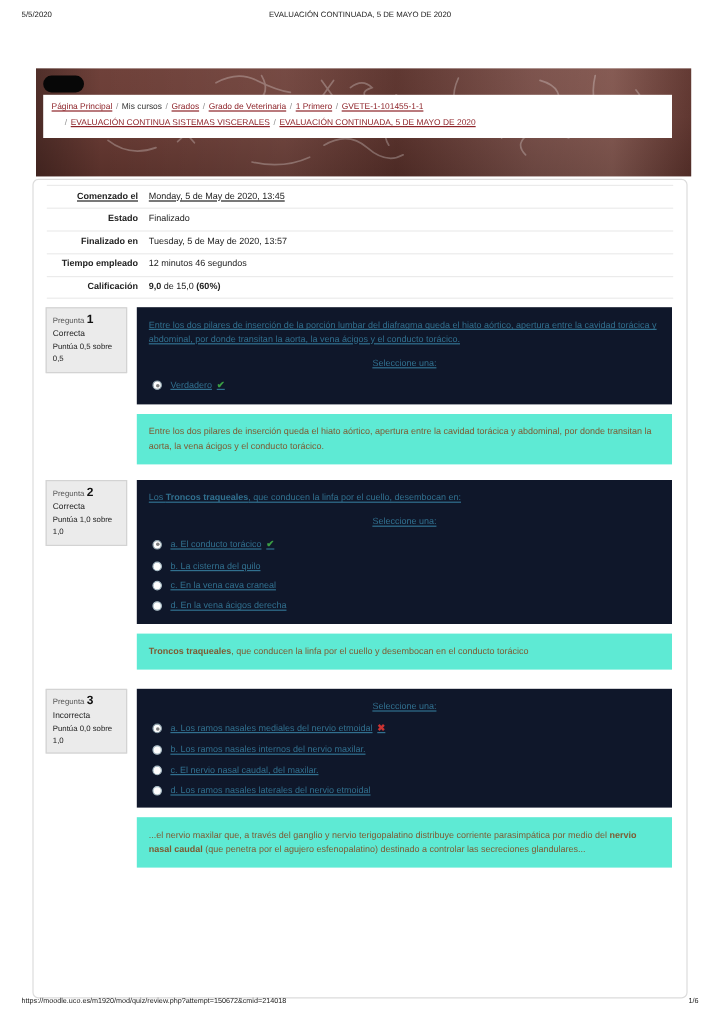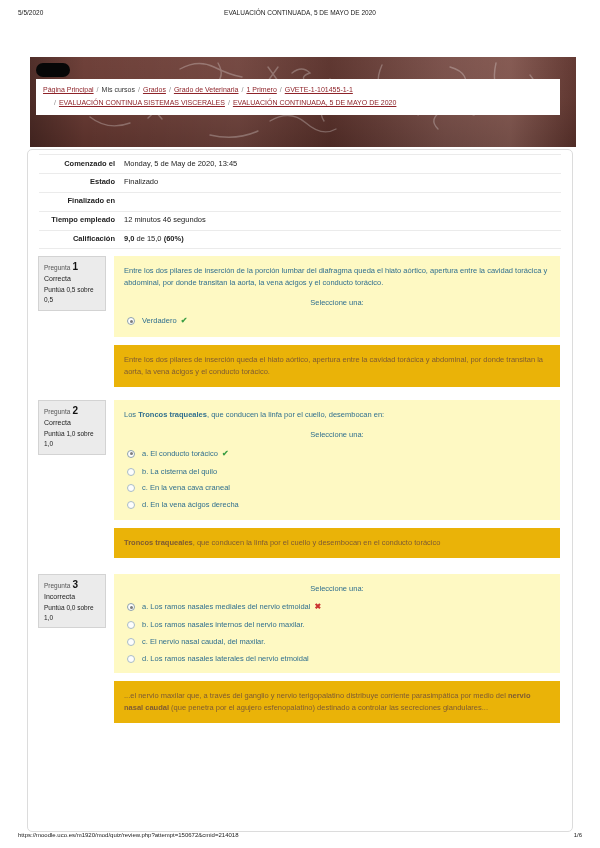--- a/index.html
+++ b/index.html
@@ -36,54 +36,54 @@
 
   
   .card{
     position:absolute;left:27px;top:149px;width:546px;height:683px;box-sizing:border-box;
     background:#fff;border:1px solid #dcdcdc;border-radius:5px;
   }
 
   
   .summary{margin:4px 11px 0 11px;font-size:7.5px;}
   .srow{display:flex;border-bottom:1px solid #ebebeb;padding:3.5px 0;}
-  .srow:first-child{border-top:1px solid #ebebeb;}
+  .srow:first-child{border-top:1px solid #ebebeb;text-decoration:underline;}
   .slabel{width:76px;text-align:right;font-weight:bold;padding-right:9px;flex:none;color:#222;line-height:1.45;}
   .svalue{flex:1;color:#222;line-height:1.45;}
   .b{font-weight:bold;text-align:right;}
 
   
   .qwrap{padding:0 12px 0 10px;}
   .question{display:flex;align-items:flex-start;}
   .q1{margin-top:7px;}
   .q2{margin-top:13px;}
   .q3{margin-top:16px;}
   .qinfo{
     flex:none;width:56px;background:#ebebeb;border:1px solid #d3d3d3;
     padding:4px 5px 5px;font-size:6.5px;color:#333;margin-right:8px;
   }
   .qword{color:#555;}
   .qnum{font-size:10px;font-weight:bold;color:#111;margin-left:2px;}
   .qstate{margin-top:3px;font-size:7px;color:#222;}
   .qgrade{margin-top:3px;line-height:1.5;color:#222;}
   .qcontent{flex:1;min-width:0;}
-  .formulation{background:#fef9c3;color:#31708f;font-size:7.5px;padding:9px 10px 10px;line-height:1.5;}
+  .formulation{background:#0f172a;color:#31708f;font-size:7.5px;padding:9px 10px 10px;line-height:1.5;text-decoration:underline;}
   .qtext{margin-bottom:9px;}
   .prompt{margin-bottom:2px;text-align:center;}
   .option{display:flex;align-items:center;margin-top:7px;cursor:pointer;}
   .radio{
     flex:none;width:6px;height:6px;border:1px solid #a9bcc6;border-radius:50%;
     background:#fdfdfd;margin:0 7px 0 3px;position:relative;
   }
   .radio.sel{border-color:#8fa2ac;}
   .radio.sel::after{content:"";position:absolute;left:1.5px;top:1.5px;width:3px;height:3px;border-radius:50%;background:#7d7d7d;}
   .opt-label{line-height:1.3;}
   .tick{color:#3b9e44;font-size:8px;font-weight:bold;margin-left:4px;}
   .cross{color:#ca3332;font-size:8px;font-weight:bold;margin-left:4px;}
-  .feedback{background:#eab308;color:#7e5b33;font-size:7.5px;padding:9px 10px;line-height:1.6;margin-top:8px;}
+  .feedback{background:#5eead4;color:#7e5b33;font-size:7.5px;padding:9px 10px;line-height:1.6;margin-top:8px;}
 </style>
 </head>
 <body>
 
 <div class="print-header">
   <span class="ph-date">5/5/2020</span>
   <span class="ph-title">EVALUACIÓN CONTINUADA, 5 DE MAYO DE 2020</span>
 </div>
 
 <div class="banner">
@@ -124,20 +124,21 @@
     <div class="srow">
       <div class="slabel">Comenzado el</div>
       <div class="svalue">Monday, 5 de May de 2020, 13:45</div>
     </div>
     <div class="srow">
       <div class="slabel">Estado</div>
       <div class="svalue">Finalizado</div>
     </div>
     <div class="srow">
       <div class="slabel">Finalizado en</div>
+      <div class="svalue">Tuesday, 5 de May de 2020, 13:57</div>
     </div>
     <div class="srow">
       <div class="slabel">Tiempo empleado</div>
       <div class="svalue">12 minutos 46 segundos</div>
     </div>
     <div class="srow">
       <div class="slabel">Calificación</div>
       <div class="svalue"><span class="b">9,0</span><span> de 15,0 </span><span class="b">(60%)</span></div>
     </div>
   </div>

